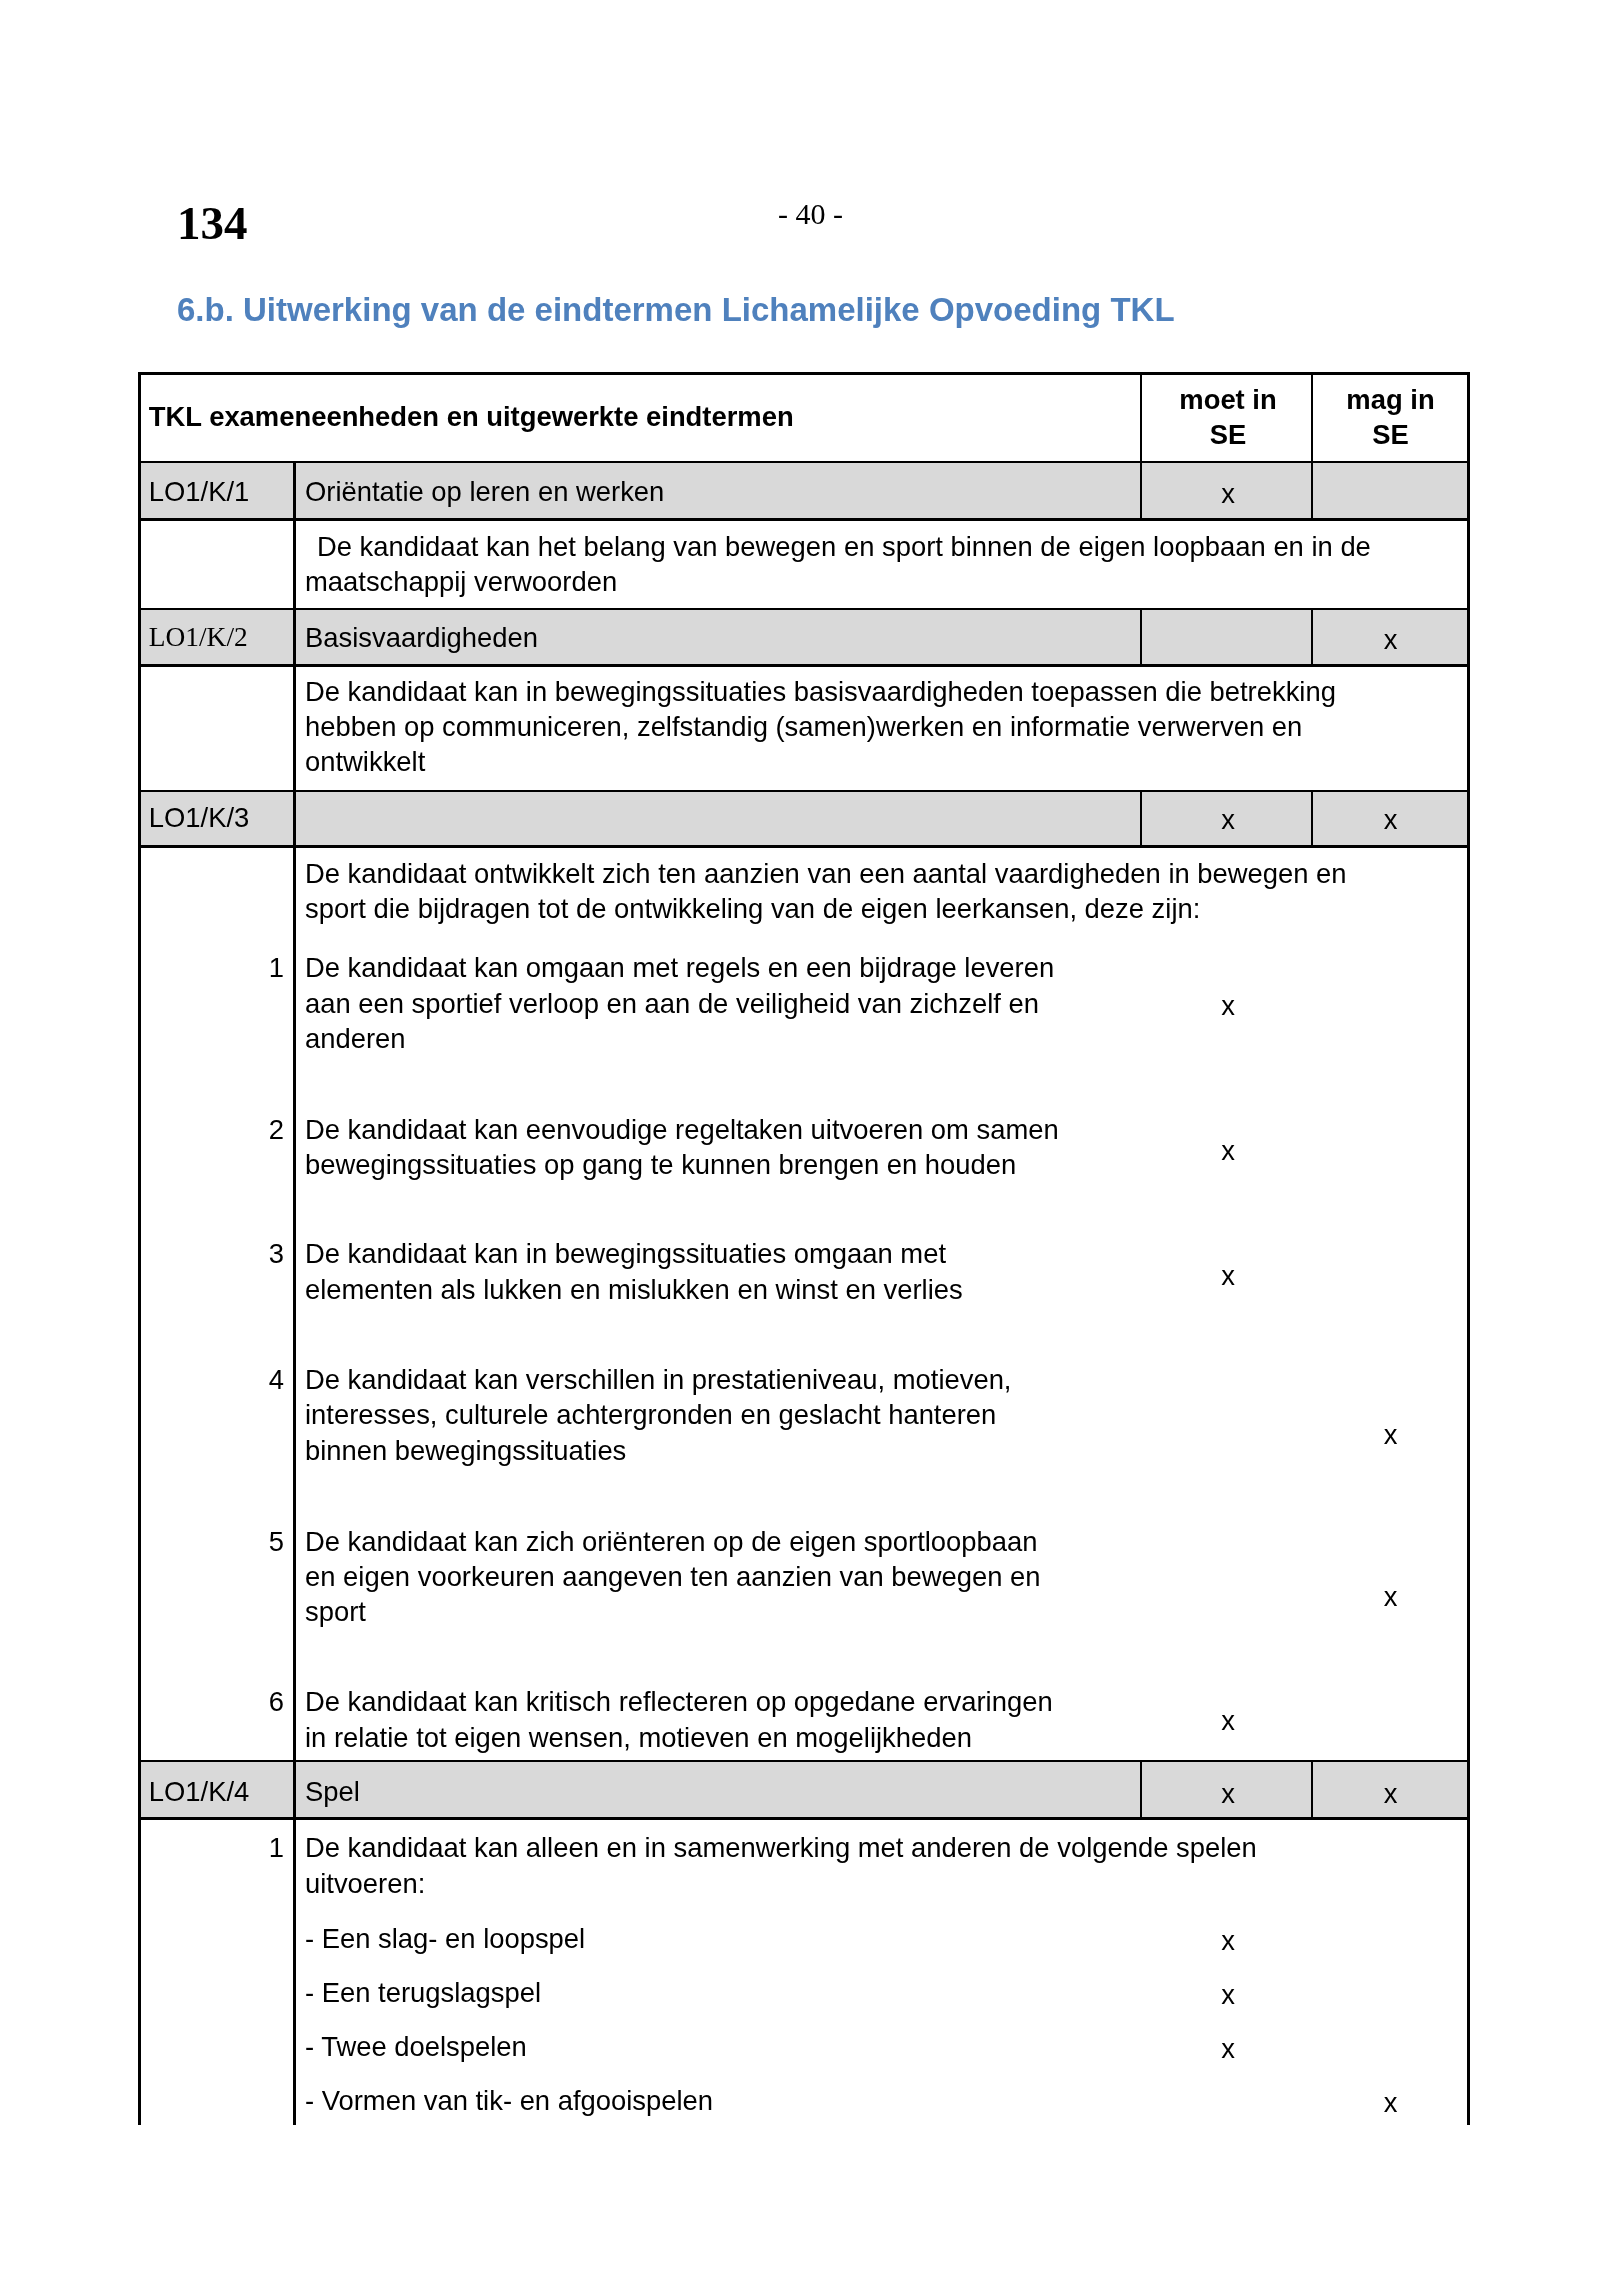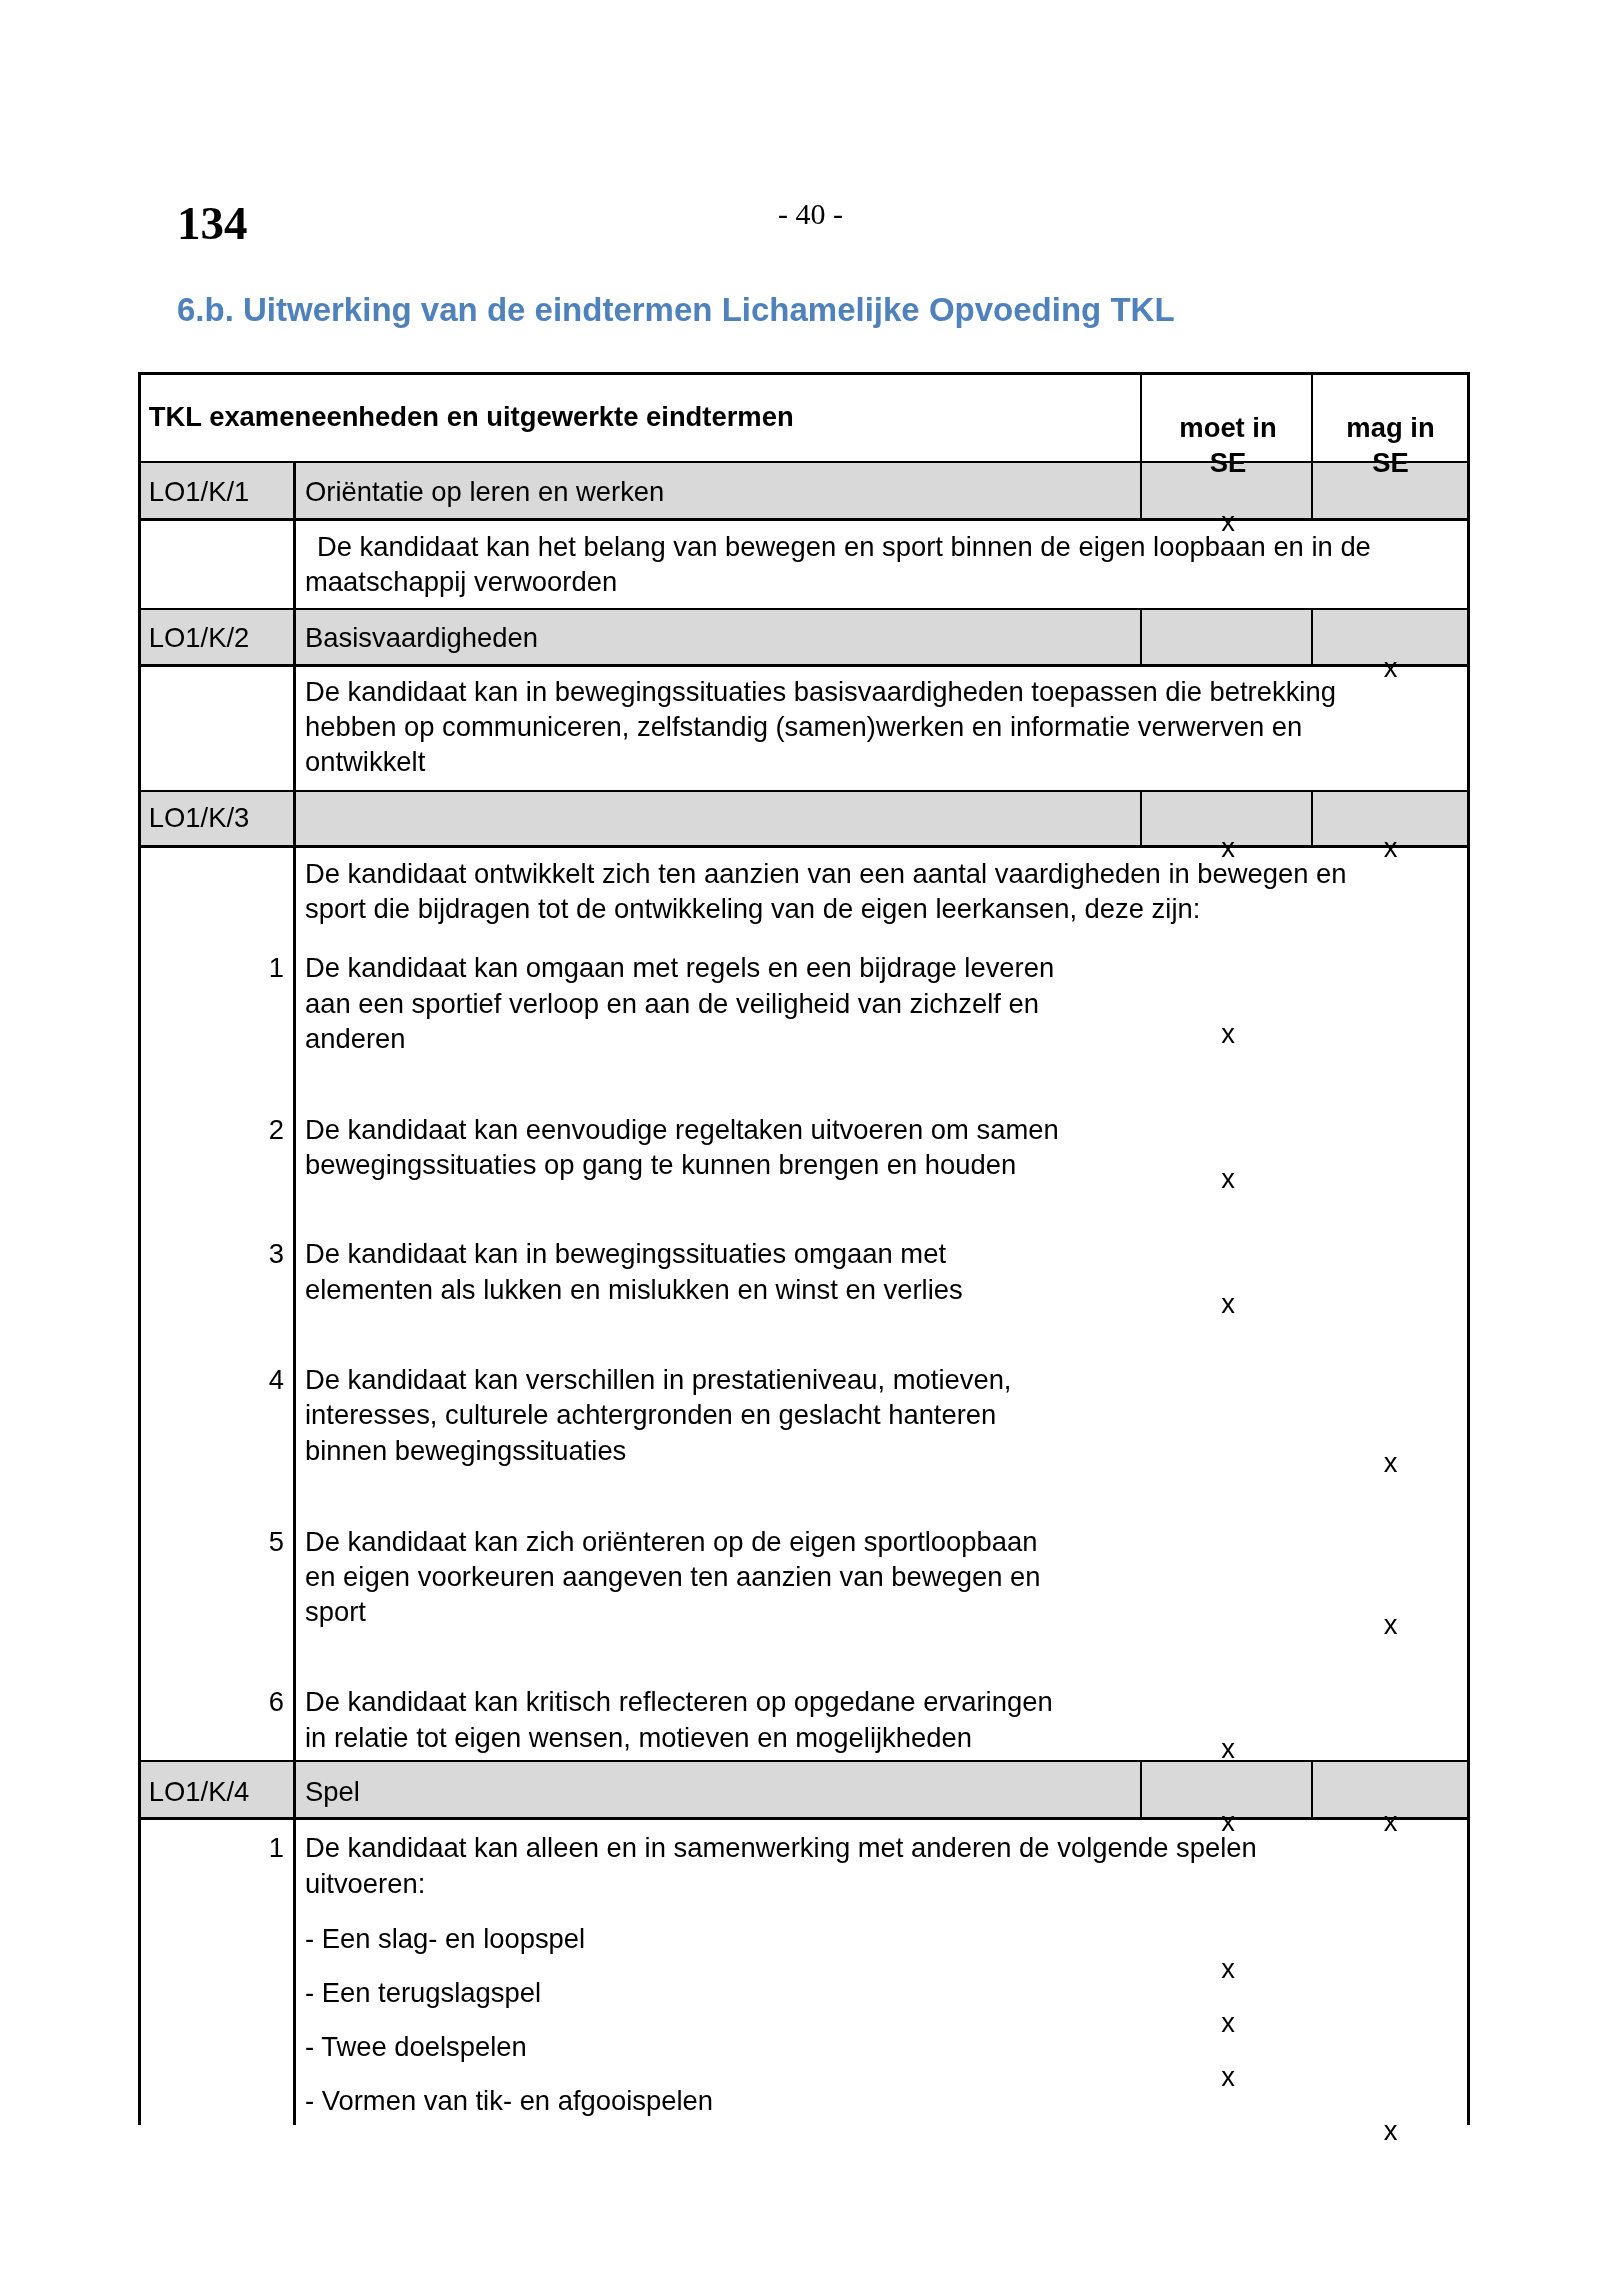--- a/index.html
+++ b/index.html
@@ -11,21 +11,21 @@
   .title { left:177px; top:288px; font-weight:bold; font-size:33px; line-height:43px; color:#4f81bd; white-space:nowrap; }
 
   .tbl { left:138px; top:372px; width:1134px; height:1753px; }
   .hl { position:absolute; height:2.9px; background:#000; }
   .hl.thin { height:2px; }
   .vl { position:absolute; width:2.9px; background:#000; }
   .vl.thin { width:2px; }
   .gray { position:absolute; background:#d9d9d9; }
   .t { position:absolute; font-size:27.4px; line-height:35px; white-space:nowrap; }
   .b { font-weight:bold; }
-  .ctr { text-align:center;margin-top:28px; }
+  .ctr { text-align:center; }
   .num { text-align:right; width:29px; }
 </style>
 </head>
 <body>
 
 <div class="abs page-num">134</div>
 <div class="abs page-marker">- 40 -</div>
 <div class="abs title">6.b. Uitwerking van de eindtermen Lichamelijke Opvoeding TKL</div>
 
 <div class="abs tbl">
@@ -65,21 +65,21 @@
   <div class="t b ctr" style="left:1175px;top:9.8px;width:155px;">mag in</div>
   <div class="t b ctr" style="left:1175px;top:45px;width:155px;">SE</div>
 
   <div class="t" style="left:10.8px;top:102px;">LO1/K/1</div>
   <div class="t" style="left:167px;top:102px;">Oriëntatie op leren en werken</div>
   <div class="t ctr" style="left:1004px;top:104px;width:172px;">x</div>
   <div class="t ctr" style="left:1175px;top:104px;width:155px;"></div>
   <div class="t" style="left:167px;top:157px;margin-left:12px;">De kandidaat kan het belang van bewegen en sport binnen de eigen loopbaan en in de</div>
   <div class="t" style="left:167px;top:192px;">maatschappij verwoorden</div>
 
-  <div class="t" style="left:10.8px;top:248px;">LO1/K/2</div>
+  <div class="t" style="left:10.8px;top:248px;font-family:Liberation Serif, serif;">LO1/K/2</div>
   <div class="t" style="left:167px;top:248px;">Basisvaardigheden</div>
   <div class="t ctr" style="left:1004px;top:250px;width:172px;"></div>
   <div class="t ctr" style="left:1175px;top:250px;width:155px;">x</div>
   <div class="t" style="left:167px;top:302px;">De kandidaat kan in bewegingssituaties basisvaardigheden toepassen die betrekking</div>
   <div class="t" style="left:167px;top:337px;">hebben op communiceren, zelfstandig (samen)werken en informatie verwerven en</div>
   <div class="t" style="left:167px;top:372px;">ontwikkelt</div>
 
   <div class="t" style="left:10.8px;top:428px;">LO1/K/3</div>
   <div class="t ctr" style="left:1004px;top:430px;width:172px;">x</div>
   <div class="t ctr" style="left:1175px;top:430px;width:155px;">x</div>

